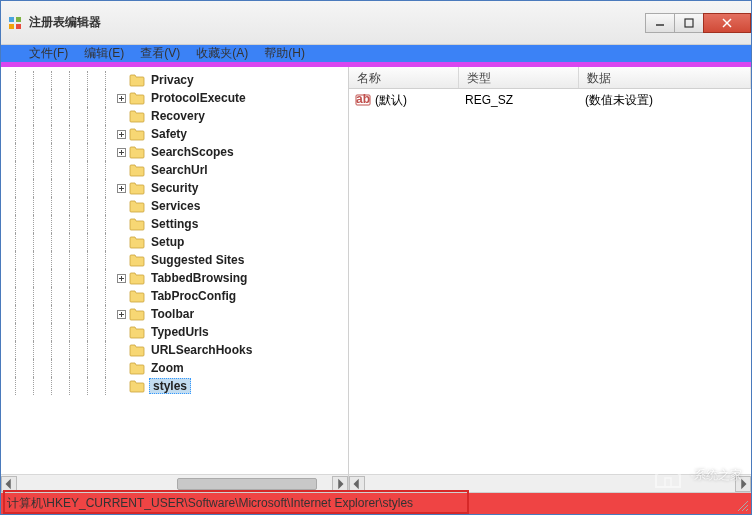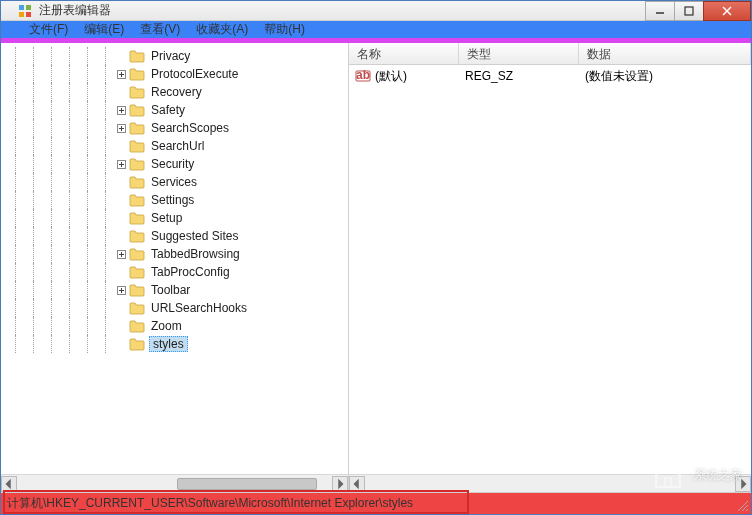--- a/index.html
+++ b/index.html
@@ -1,34 +1,34 @@
 <!DOCTYPE html>
 <html><head>
 <meta charset="utf-8">
 <style>
 * { margin: 0; padding: 0; box-sizing: border-box; font-family: "Microsoft YaHei", "SimSun", Tahoma, sans-serif; font-size: 12px; }
 body { background: #fff; width: 752px; height: 515px; overflow: hidden; position: relative; }
 
 .window { width: 752px; height: 515px; border: 1px solid #4a7abc; background: #fff; display: flex; flex-direction: column; }
 
-.titlebar { height: 20px; background: linear-gradient(to bottom, #f5f5f5, #e8e8e8); display: flex; align-items: center; padding-left: 16px; border-bottom: 1px solid #d0d0d0; }
+.titlebar { height: 44px; background: linear-gradient(to bottom, #f5f5f5, #e8e8e8); display: flex; align-items: center; padding-left: 6px; border-bottom: 1px solid #d0d0d0; font-weight: bold; }
 .titlebar-icon { width: 16px; height: 16px; margin-right: 6px; }
 .titlebar-text { flex: 1; color: #333; }
 .win-buttons { display: flex; height: 20px; }
 .win-btn { width: 30px; height: 20px; border: 1px solid #aaa; background: linear-gradient(to bottom, #f8f8f8, #e0e0e0); display: flex; align-items: center; justify-content: center; margin-left: -1px; }
 .win-btn.close { background: linear-gradient(to bottom, #e36f5f, #d04a37); width: 48px; border-color: #a03020; }
 .win-btn svg { width: 10px; height: 10px; }
 
 .menubar { height: 22px; background: #3b82f6; display: flex; align-items: center; padding-left: 20px; border-bottom: 5px solid #d946ef; }
 .menu-item { padding: 2px 8px; color: #333; cursor: default; }
 
 .content { flex: 1; display: flex; position: relative; background: #fff; }
 
 .tree-panel { width: 348px; border-right: 1px solid #d0d0d0; overflow: hidden; position: relative; background: #fff; }
-.tree-body { position: absolute; top: 0; left: 0; right: 0; bottom: 18px; overflow: hidden; padding-top: 4px; }
+.tree-body { position: absolute; top: 0; left: 0; right: 0; bottom: 18px; overflow: hidden; padding-top: 4px; font-weight: bold; }
 .tree-row { display: flex; align-items: center; height: 18px; white-space: nowrap; padding-left: 6px; }
 .tree-lines { display: inline-flex; }
 .tree-line { width: 18px; height: 18px; position: relative; }
 .tree-line.v::before { content: ""; position: absolute; left: 8px; top: 0; bottom: 0; border-left: 1px dotted #a0a0a0; }
 .tree-togg { width: 12px; height: 12px; display: inline-flex; align-items: center; justify-content: center; margin-right: 2px; }
 .tree-togg svg { width: 9px; height: 9px; }
 .tree-icon { width: 16px; height: 14px; margin-right: 4px; display: inline-flex; align-items: center; justify-content: center; }
 .tree-label { color: #222; padding: 0 2px; }
 .tree-label.selected { background: #c2dcf0; border: 1px dotted #3399ff; padding: 0 3px; }
 
@@ -401,20 +401,39 @@
               <span class="tree-line v"></span>
             </span>
             <span class="tree-togg">
               <svg viewBox="0 0 9 9"></svg>
             </span>
             <span class="tree-icon">
               <svg viewBox="0 0 16 14">
                 <path d="M1 3 L1 12 Q1 13 2 13 L14 13 Q15 13 15 12 L15 5 Q15 4 14 4 L7 4 L6 2 L2 2 Q1 2 1 3 Z" fill="#f7d774" stroke="#caa23a" stroke-width="0.8"></path>
               </svg>
             </span>
+            <span class="tree-label">TypedUrls</span>
+          </div>
+          <div class="tree-row">
+            <span class="tree-lines">
+              <span class="tree-line v"></span>
+              <span class="tree-line v"></span>
+              <span class="tree-line v"></span>
+              <span class="tree-line v"></span>
+              <span class="tree-line v"></span>
+              <span class="tree-line v"></span>
+            </span>
+            <span class="tree-togg">
+              <svg viewBox="0 0 9 9"></svg>
+            </span>
+            <span class="tree-icon">
+              <svg viewBox="0 0 16 14">
+                <path d="M1 3 L1 12 Q1 13 2 13 L14 13 Q15 13 15 12 L15 5 Q15 4 14 4 L7 4 L6 2 L2 2 Q1 2 1 3 Z" fill="#f7d774" stroke="#caa23a" stroke-width="0.8"></path>
+              </svg>
+            </span>
             <span class="tree-label">URLSearchHooks</span>
           </div>
           <div class="tree-row">
             <span class="tree-lines">
               <span class="tree-line v"></span>
               <span class="tree-line v"></span>
               <span class="tree-line v"></span>
               <span class="tree-line v"></span>
               <span class="tree-line v"></span>
               <span class="tree-line v"></span>

